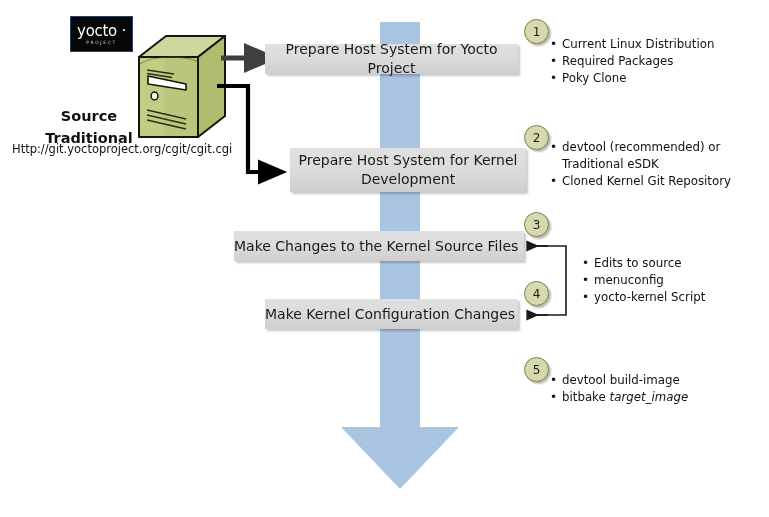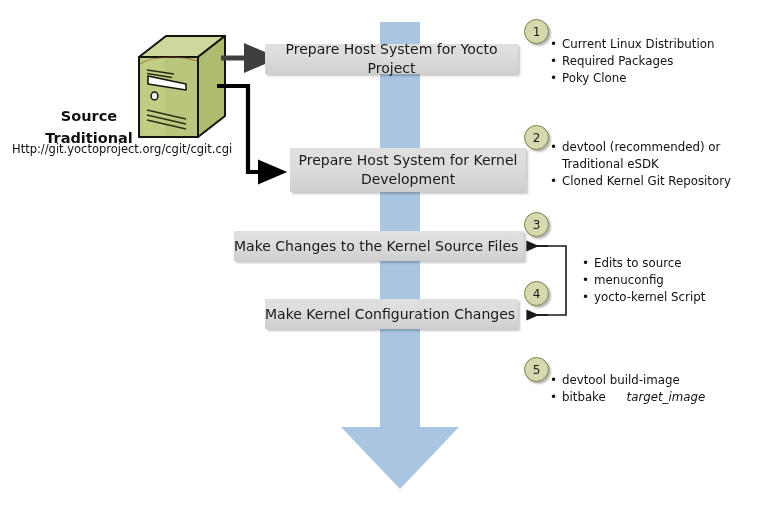--- a/index.html
+++ b/index.html
@@ -100,34 +100,38 @@
     list-style:none;margin:0;padding:0;
   }
   .blist li{
     position:relative;padding-left:12px;margin:0;
     white-space:nowrap;
   }
   .blist li::before{
     content:"\2022";position:absolute;left:0;top:0;color:#111;font-size:12px;
   }
   .blist li.wrap{white-space:normal;width:168px;}
-  .blist li .ital{font-style:italic;margin-left:17px;}
+  .blist li .ital{font-style:italic;}
   #list1{left:550px;top:36px;}
   #list2{left:550px;top:139px;}
   #list3{left:582px;top:255px;}
   #list5{left:550px;top:372px;}
 </style>
 </head>
 <body>
 
 <div id="canvas">
 
   <div class="spine"></div>
   <div class="spine-head"></div>
 
+  <div class="yocto-logo">
+    <span class="yocto-word">yocto ·</span>
+    <span class="yocto-sub">PROJECT</span>
+  </div>
 
   <div class="src-label">
     <div>Source</div>
     <div>Traditional</div>
   </div>
   <div class="src-url">Http://git.yoctoproject.org/cgit/cgit.cgi</div>
 
   <div class="server">
     <svg width="92" height="106" viewBox="0 0 92 106" xmlns="http://www.w3.org/2000/svg">
 

